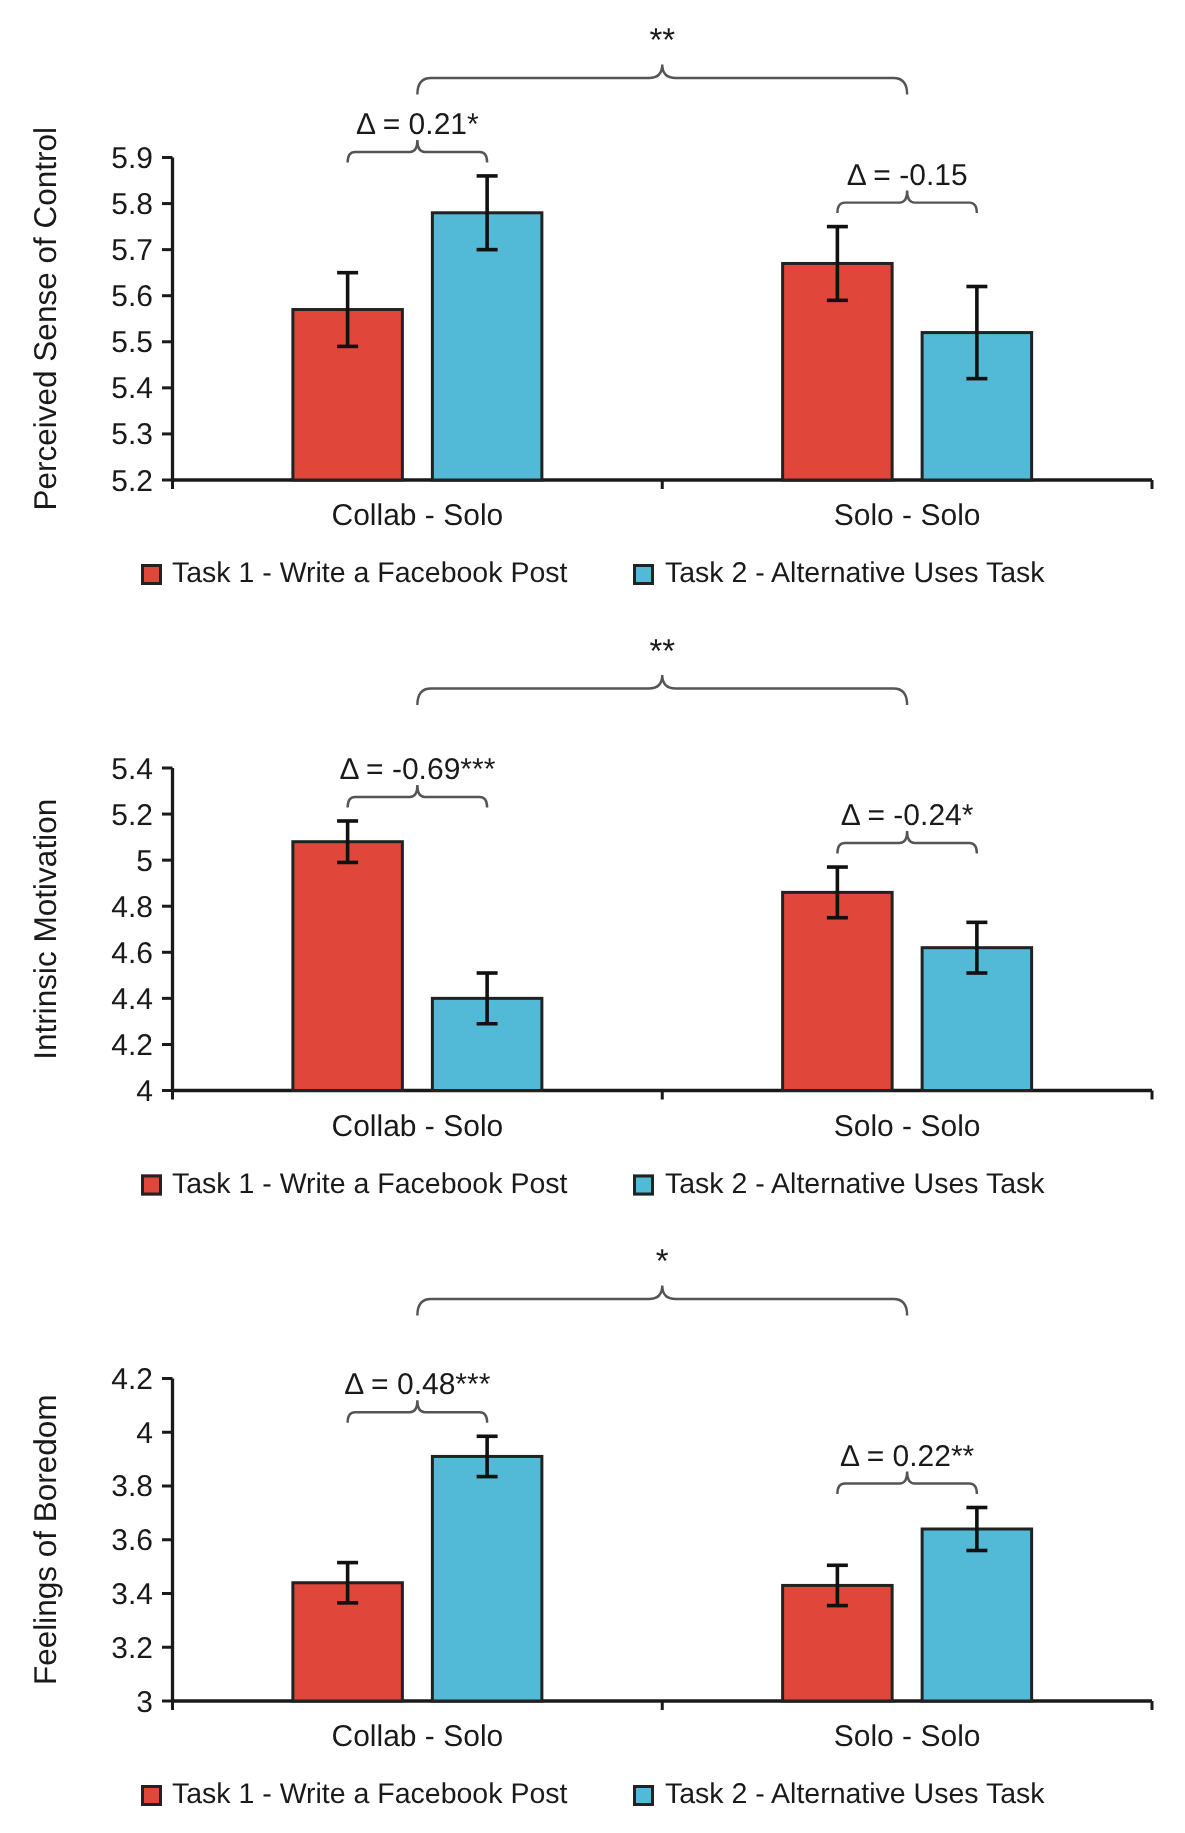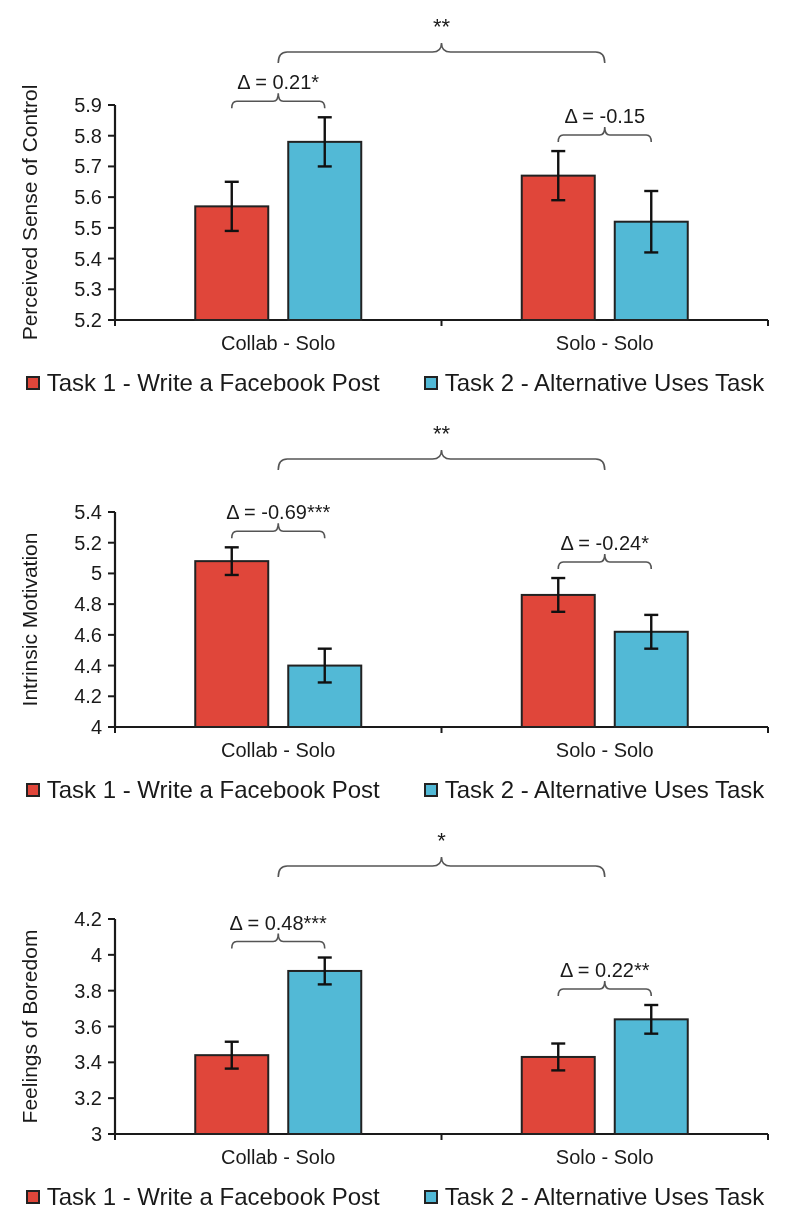--- a/index.html
+++ b/index.html
@@ -4,21 +4,21 @@
 <style>
   html,body{margin:0;padding:0;background:#ffffff;}
   body{width:790px;font-family:"Liberation Sans",sans-serif;color:#1a1a1a;}
   main{width:790px;}
   .chart{width:790px;height:407px;position:relative;}
   .chart:last-child{height:408px;}
   .chart svg{display:block;font-family:"Liberation Sans",sans-serif;}
   .legend{height:49px;display:flex;align-items:center;justify-content:center;gap:44px;}
   .legend-item{display:flex;align-items:center;gap:7px;}
   .legend-swatch{width:14px;height:14px;border:2px solid #222;box-sizing:border-box;display:inline-block;}
-  .legend-label{font-size:24px;color:#1a1a1a;white-space:nowrap;}
+  .legend-label{font-size:19px;color:#1a1a1a;white-space:nowrap;}
 </style>
 </head>
 <body>
 
 <main>
 
   <section class="chart">
     <svg id="plot-0" width="790" height="358" viewBox="0 0 790 358">
         <text transform="translate(30,212.5) rotate(-90)" text-anchor="middle" font-size="21" fill="#1a1a1a" dy="0.35em">Perceived Sense of Control</text>
         <line x1="108" y1="320" x2="115" y2="320" stroke="#1a1a1a" stroke-width="2"></line>

